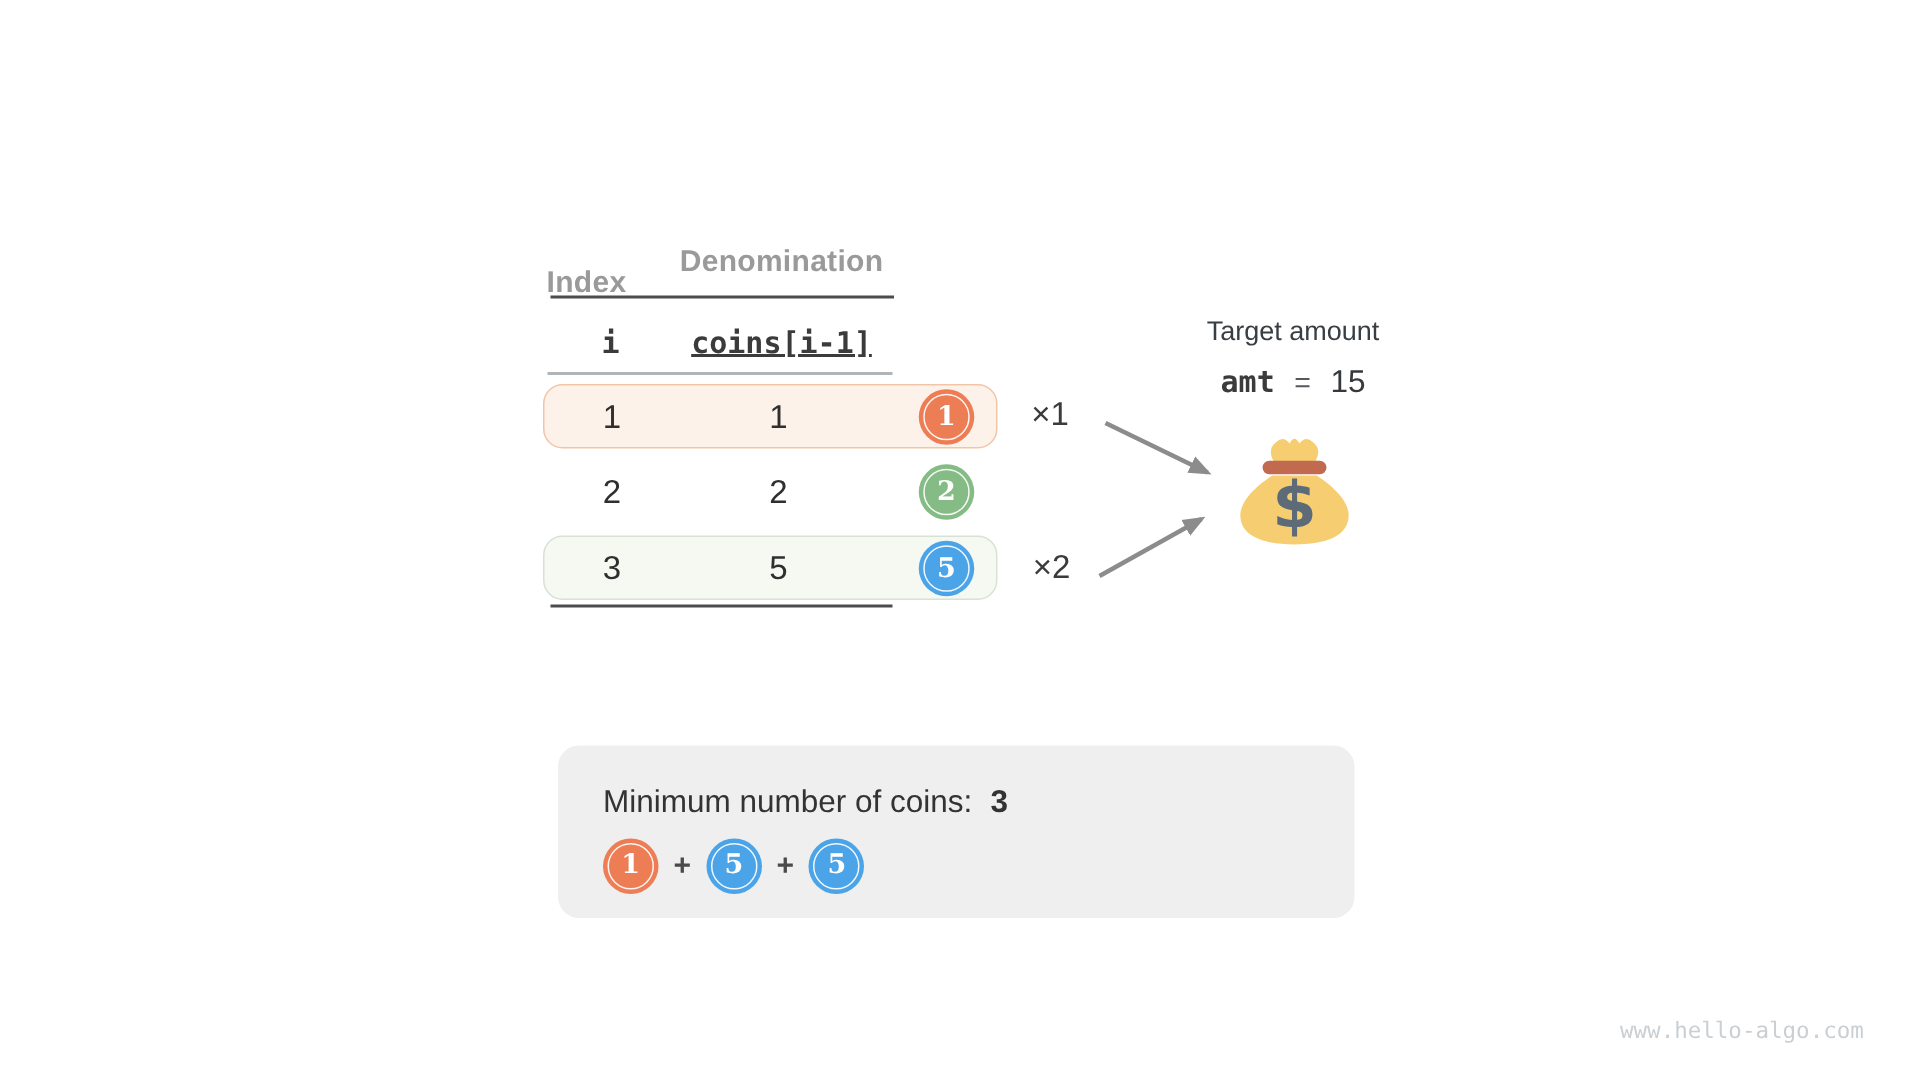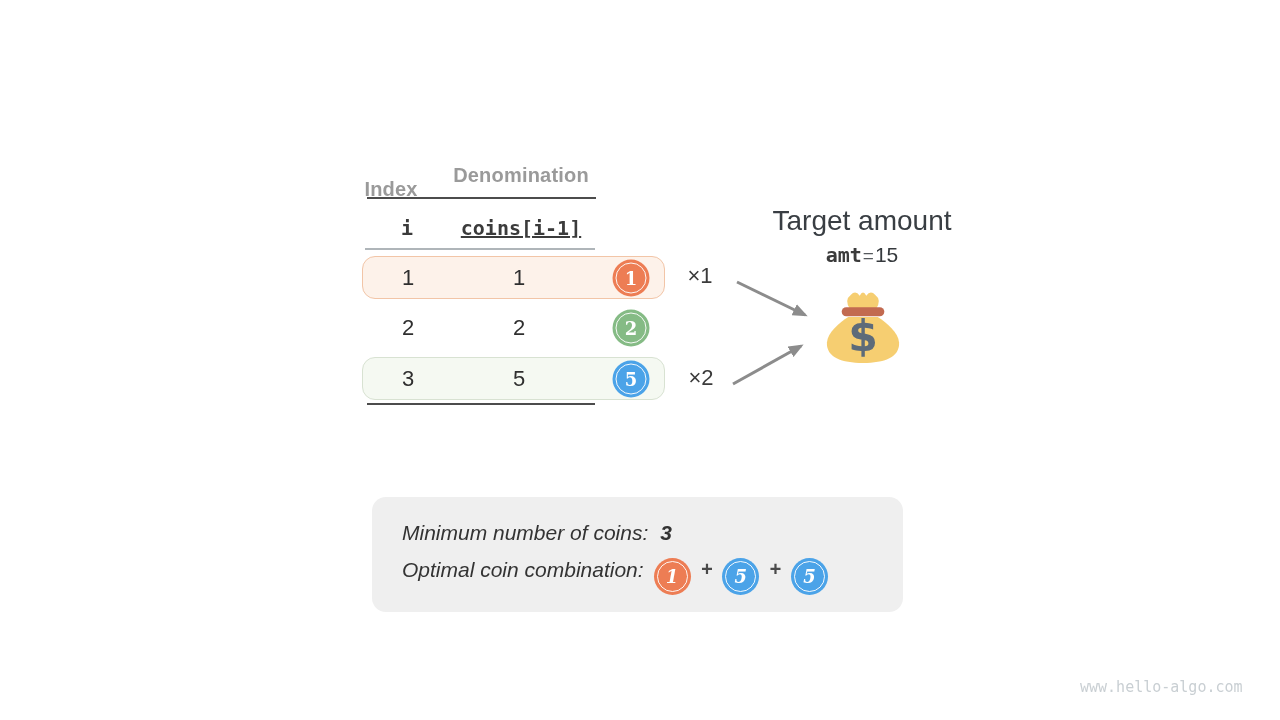--- a/index.html
+++ b/index.html
@@ -22,27 +22,27 @@
   }
   .coin::after{
     content:""; position:absolute; inset:3px; border:1.5px solid rgba(255,255,255,0.92);
     border-radius:50%;
   }
   .coin-num{
     font-family:"DejaVu Serif", serif; font-weight:bold; font-size:18px;
     color:#ffffff; line-height:1;
   }
   .times{ position:absolute; transform:translate(-50%,-50%); font-size:22px; color:#3B3B3B; }
-  .t-title{ position:absolute; transform:translate(-50%,-50%); font-size:28px; color:#393E43; }
+  .t-title{ position:absolute; transform:translate(-50%,-50%); font-size:18px; color:#393E43; }
   .t-eq{ position:absolute; transform:translate(-50%,-50%); font-size:21px; color:#35393D;
-         display:flex; align-items:baseline; gap:1px; }
+         display:flex; align-items:baseline; gap:13px; }
   .t-eq .var{ font-family:"DejaVu Sans Mono", monospace; font-weight:bold; font-size:20px; color:#3B3B3B; }
   .t-eq .eqs{ color:#55595D; font-size:19px; }
   #summary-box{ position:absolute; left:372px; top:497px; width:531px; height:115px; border-radius:14px; }
-  .sumrow{ position:absolute; left:402px; display:flex; align-items:flex-start; font-size:21px; color:#333;font-style:italic; }
+  .sumrow{ position:absolute; left:402px; display:flex; align-items:center; font-size:21px; color:#333; }
   .sumrow .bold{ font-weight:bold; }
   .plus{ font-size:20px; font-weight:bold; color:#4A4A4A; }
   #watermark{
     position:absolute; left:1080px; top:678px;
     font-family:"DejaVu Sans Mono", monospace; font-size:15px; color:#C9CFD3;
   }
   svg{ display:block; }
   #arrow-layer{ position:absolute; left:0; top:0; pointer-events:none; }
   #moneybag{ position:absolute; left:822px; top:289px; }
 </style>
@@ -117,21 +117,20 @@
   </svg>
 
   <div id="summary-box" style="background-color: rgb(239, 239, 239);"></div>
 
   <div class="sumrow" style="top:521px; height:27px; gap:12px;">
     <span>Minimum number of coins:</span>
     <span class="bold">3</span>
   </div>
 
   <div class="sumrow" style="top:558px; height:38px; gap:10px;">
-    <span>Optimal coin combination:</span>
     <span class="coin" style="background-color: rgb(237, 125, 84);">
       <span class="coin-num">1</span>
     </span>
     <span class="plus">+</span>
     <span class="coin" style="background-color: rgb(75, 163, 232);">
       <span class="coin-num">5</span>
     </span>
     <span class="plus">+</span>
     <span class="coin" style="background-color: rgb(75, 163, 232);">
       <span class="coin-num">5</span>

